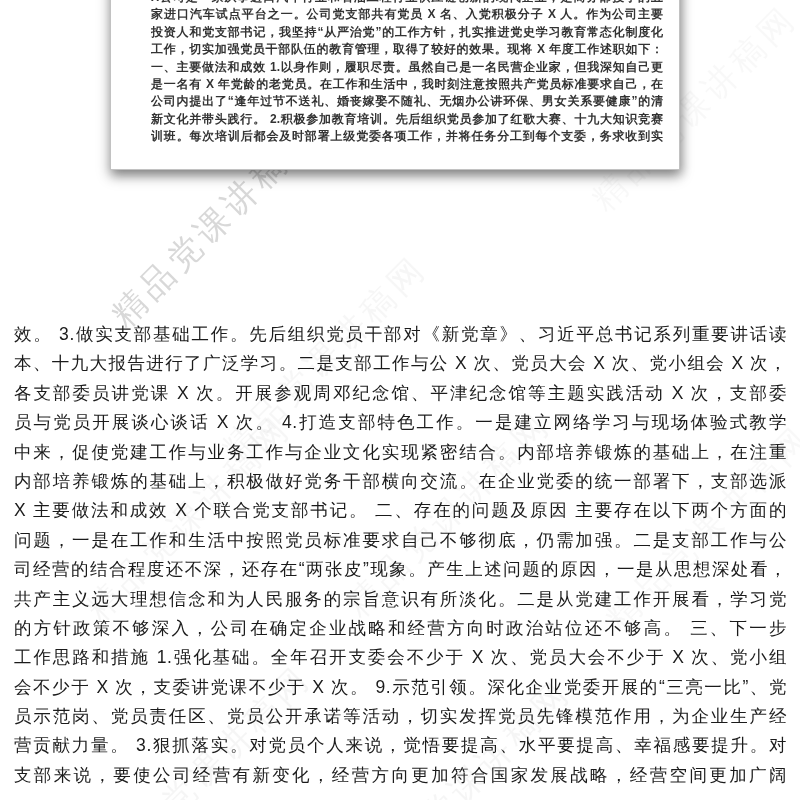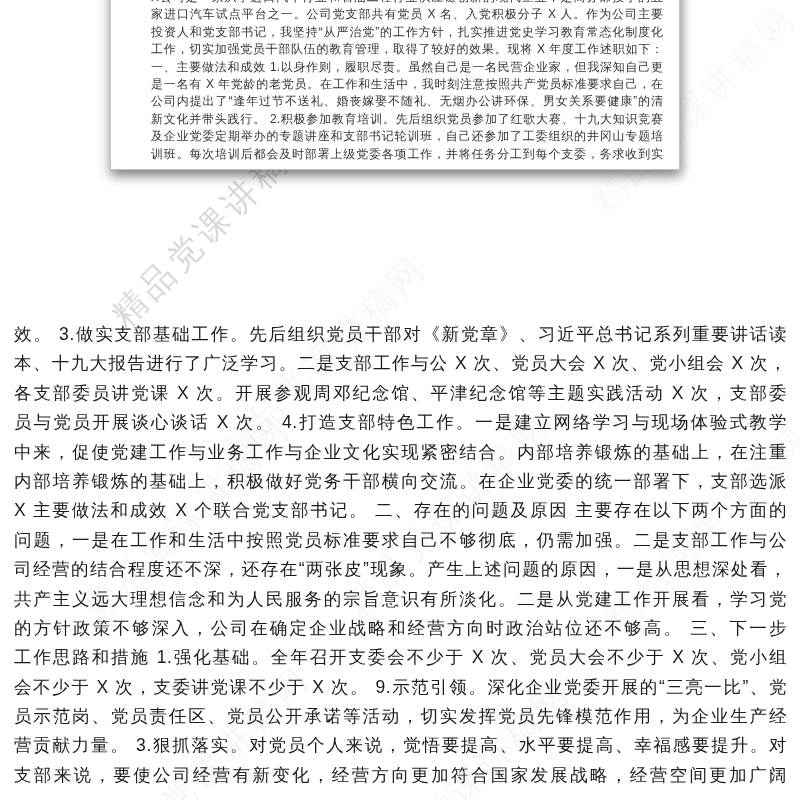--- a/index.html
+++ b/index.html
@@ -57,20 +57,21 @@
     color: #333333;
     text-align: justify;
     text-justify: inter-character;
   }
   .page-text .tline {
     height: 17.4px;
     overflow: hidden;
     text-align: justify;
     text-align-last: justify;
     white-space: nowrap;
+    font-weight: bold;
   }
 
   
   .body-text {
     position: absolute;
     z-index: 2;
     left: 14px;
     right: 13px;
     top: 320px;
     font-size: 17.5px;
@@ -107,21 +108,20 @@
     <div class="page-text">
 
     <div class="tline">X公司是一家从事进口汽车行业和石油工程行业供应链创新的现代企业，是商务部授予的五</div>
         <div class="tline">家进口汽车试点平台之一。公司党支部共有党员 X 名、入党积极分子 X 人。作为公司主要</div>
         <div class="tline">投资人和党支部书记，我坚持“从严治党”的工作方针，扎实推进党史学习教育常态化制度化</div>
         <div class="tline">工作，切实加强党员干部队伍的教育管理，取得了较好的效果。现将 X 年度工作述职如下：</div>
         <div class="tline">一、主要做法和成效 1.以身作则，履职尽责。虽然自己是一名民营企业家，但我深知自己更</div>
         <div class="tline">是一名有 X 年党龄的老党员。在工作和生活中，我时刻注意按照共产党员标准要求自己，在</div>
         <div class="tline">公司内提出了“逢年过节不送礼、婚丧嫁娶不随礼、无烟办公讲环保、男女关系要健康”的清</div>
         <div class="tline">新文化并带头践行。 2.积极参加教育培训。先后组织党员参加了红歌大赛、十九大知识竞赛</div>
-        <div class="tline">及企业党委定期举办的专题讲座和支部书记轮训班，自己还参加了工委组织的井冈山专题培</div>
         <div class="tline">训班。每次培训后都会及时部署上级党委各项工作，并将任务分工到每个支委，务求收到实</div>
       </div>
   </div>
 
   <div class="body-text">
 
   <div class="bline">效。 3.做实支部基础工作。先后组织党员干部对《新党章》、习近平总书记系列重要讲话读</div>
       <div class="bline">本、十九大报告进行了广泛学习。二是支部工作与公 X 次、党员大会 X 次、党小组会 X 次，</div>
       <div class="bline">各支部委员讲党课 X 次。开展参观周邓纪念馆、平津纪念馆等主题实践活动 X 次，支部委</div>
       <div class="bline">员与党员开展谈心谈话 X 次。 4.打造支部特色工作。一是建立网络学习与现场体验式教学</div>

